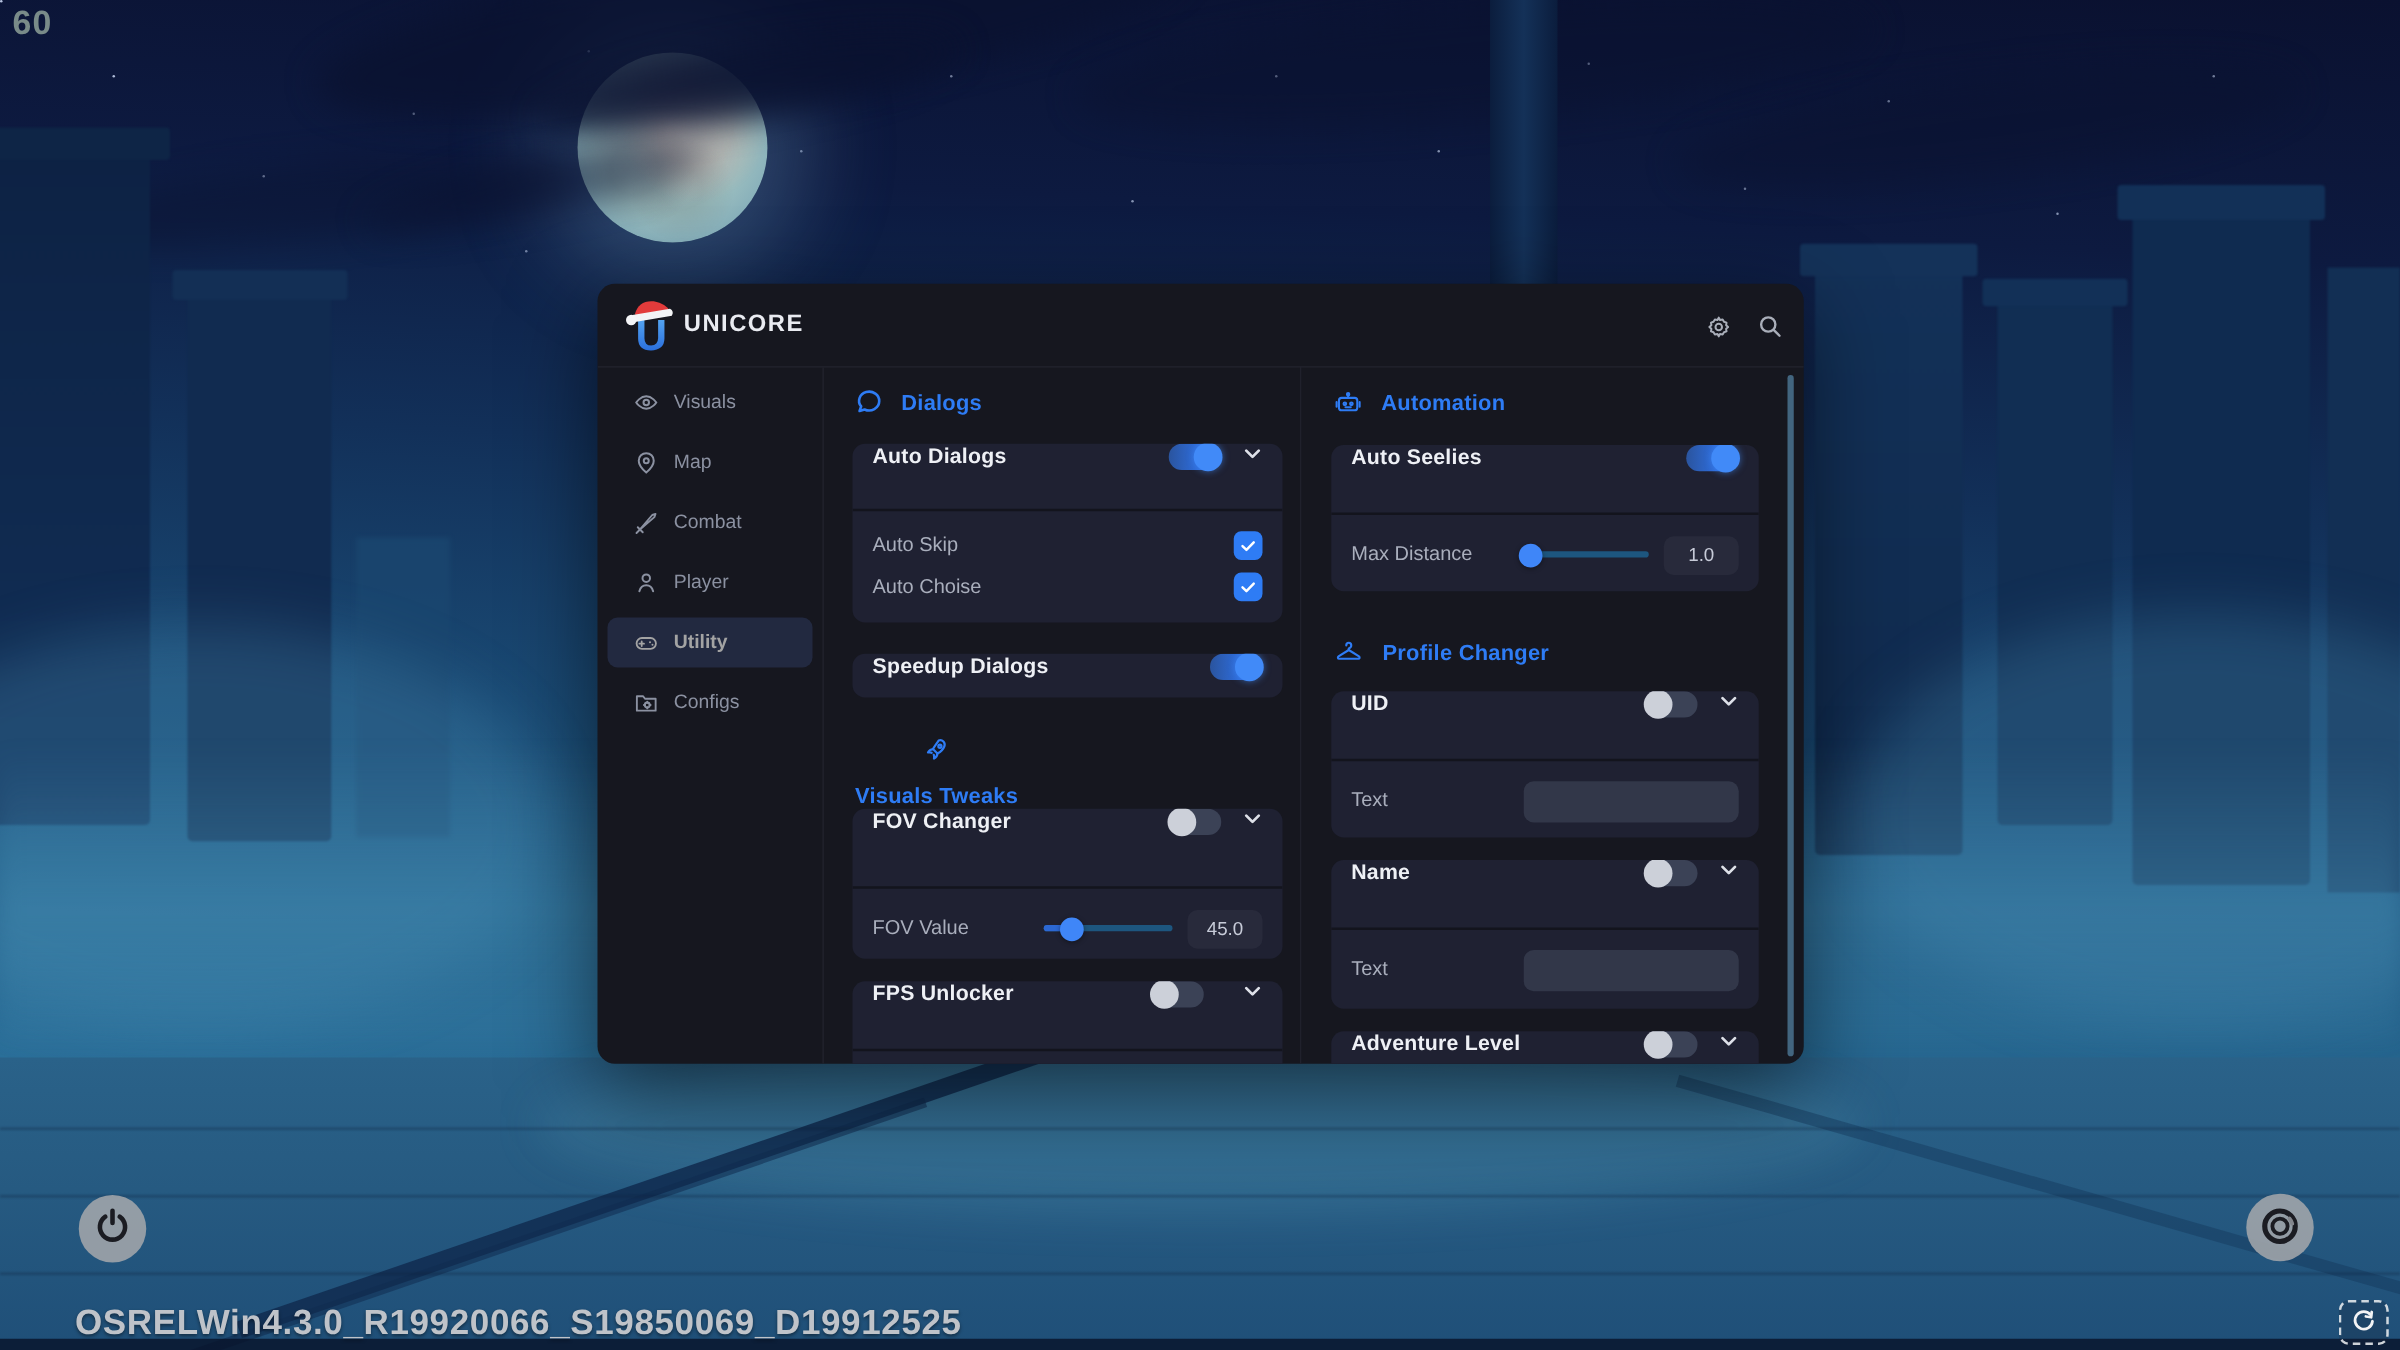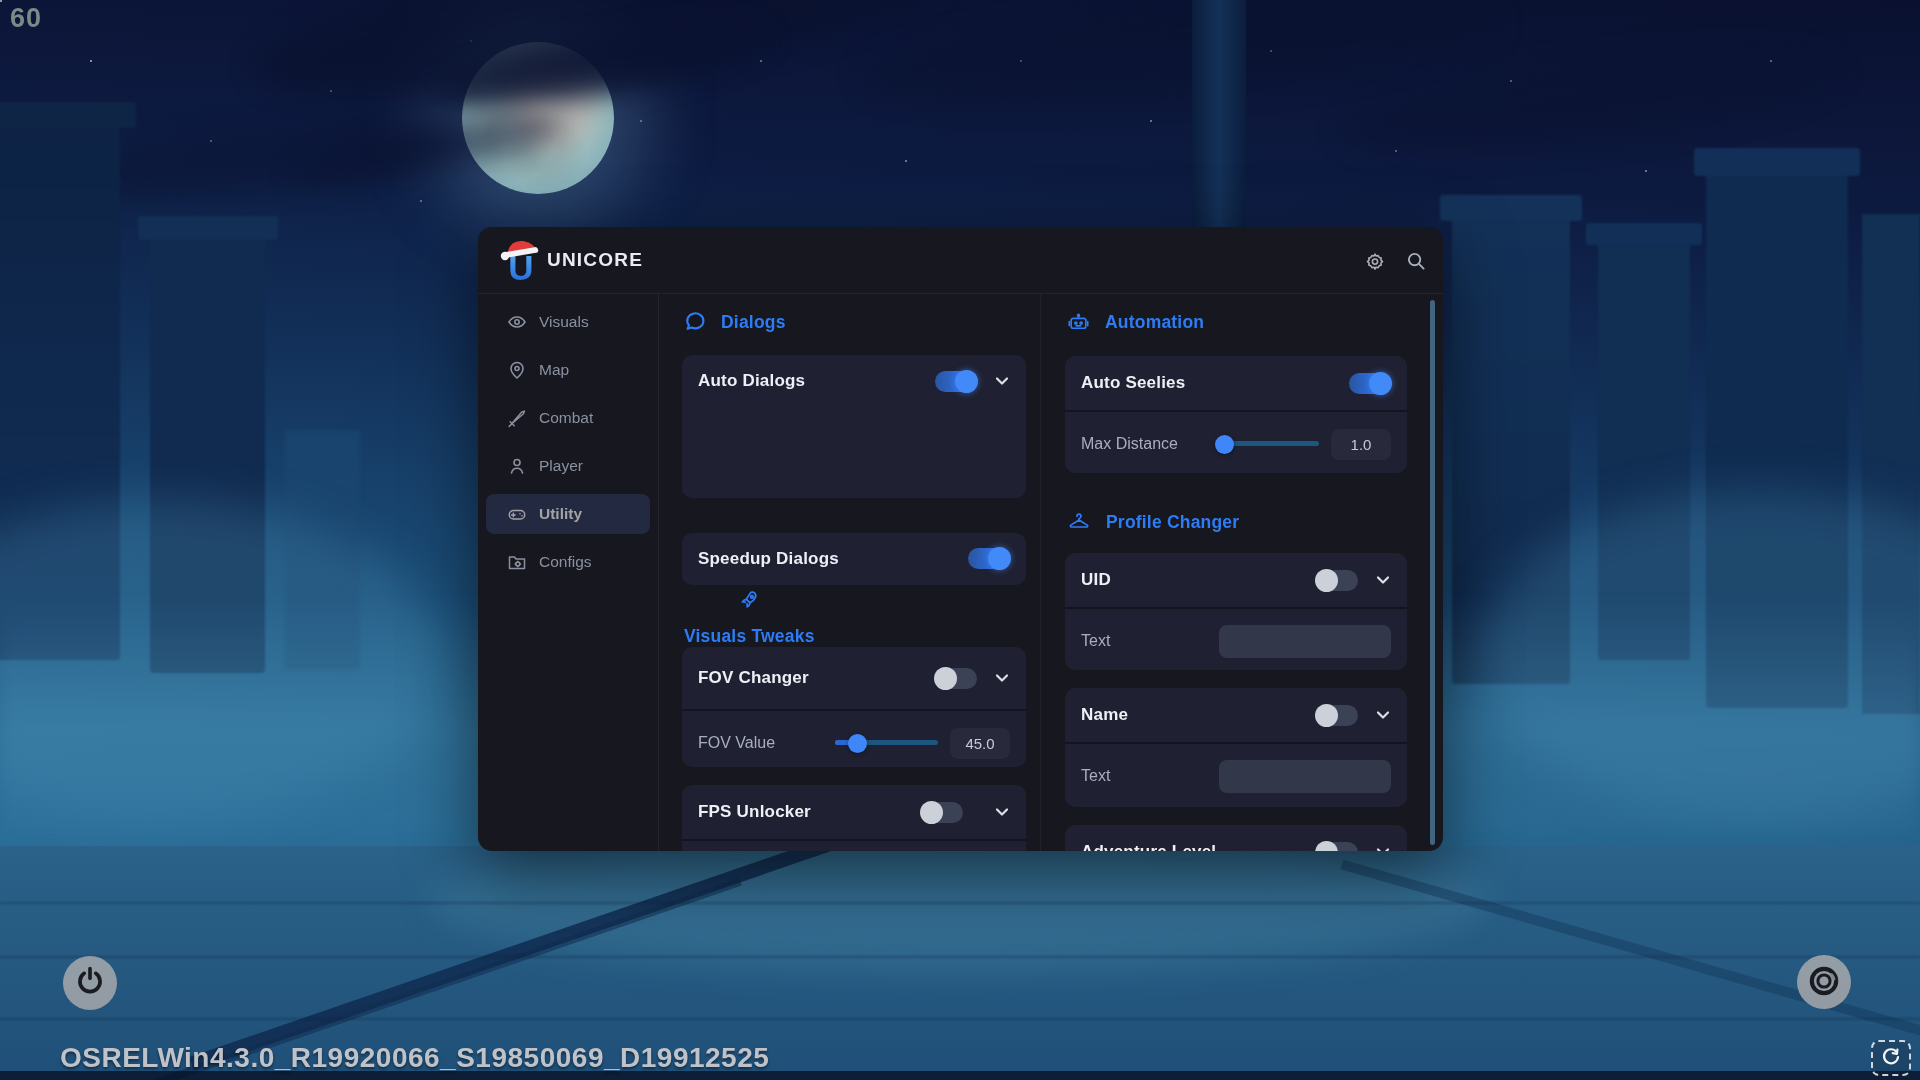--- a/index.html
+++ b/index.html
@@ -95,21 +95,21 @@
   .side-item.active{background:#222940;color:#a3a3a3;font-weight:bold;}
 
   .coldiv{position:absolute;left:562px;top:66px;width:1px;height:558px;background:#20212c;}
   .scrollbar{position:absolute;left:952px;top:73px;width:5px;height:545px;border-radius:3px;background:#4a7390;opacity:.85;}
 
   .sec{position:absolute;display:flex;align-items:center;gap:15px;color:#2e7cf5;}
   .sec .stitle{font-size:17.5px;font-weight:bold;letter-spacing:.2px;}
   .sec .sicn{display:flex;align-items:center;}
 
   .card{position:absolute;width:344px;background:#1f2132;border-radius:10px;overflow:hidden;box-sizing:border-box;}
-  .crow{height:52px;display:flex;align-items:center;gap:17px;padding:0 16px;cursor:pointer;}
+  .crow{height:52px;display:flex;align-items:flex-start;gap:17px;padding:0 16px;cursor:pointer;}
   .clabel{flex:1;font-size:17px;font-weight:bold;color:#eef0f5;letter-spacing:.2px;}
   .sub{border-top:2px solid #13141d;}
   .opts{padding:11px 0;}
   .opt{height:33px;display:flex;align-items:center;padding:0 16px;gap:12px;}
   .olabel{flex:1;font-size:16px;color:#a9aebc;}
   .subrow{height:64px;display:flex;align-items:center;gap:12px;padding:0 16px;}
 
   .tgl{position:relative;width:42px;height:21px;border-radius:11px;flex:none;cursor:pointer;}
   .tgl.on{background:linear-gradient(90deg,#2a549e 0%,#2f6fe0 60%,#3b82f6 100%);}
   .tgl.off{background:#3b4256;}
@@ -315,23 +315,41 @@
         <span class="clabel">Auto Dialogs</span>
         <span class="tgl on">
             <i></i>
           </span>
         <span class="chev">
           <svg width="16" height="16" viewBox="0 0 16 16" fill="none">
               <polyline points="3,5.5 8,10.5 13,5.5" stroke="currentColor" stroke-width="2.2" stroke-linecap="round" stroke-linejoin="round"></polyline>
             </svg>
         </span>
       </div>
-    </div>
-
-    <div class="card" style="left:204px;top:306px;height:52px;">
+      <div class="sub opts">
+        <div class="opt">
+          <span class="olabel">Auto Skip</span>
+          <span class="cb">
+            <svg width="15" height="15" viewBox="0 0 20 20" fill="none">
+                <polyline points="4,10.5 8.2,14.5 16,6.5" stroke="#fff" stroke-width="2.6" stroke-linecap="round" stroke-linejoin="round"></polyline>
+              </svg>
+          </span>
+        </div>
+        <div class="opt">
+          <span class="olabel">Auto Choise</span>
+          <span class="cb">
+            <svg width="15" height="15" viewBox="0 0 20 20" fill="none">
+                <polyline points="4,10.5 8.2,14.5 16,6.5" stroke="#fff" stroke-width="2.6" stroke-linecap="round" stroke-linejoin="round"></polyline>
+              </svg>
+          </span>
+        </div>
+      </div>
+    </div>
+
+    <div class="card" style="left:204px;top:296px;height:35px;">
       <div class="crow" style="height:51px;">
         <span class="clabel">Speedup Dialogs</span>
         <span class="tgl on">
             <i></i>
           </span>
       </div>
     </div>
 
     <div class="sec" style="left:206px;top:362px;flex-direction:column;">
       <span class="sicn">

